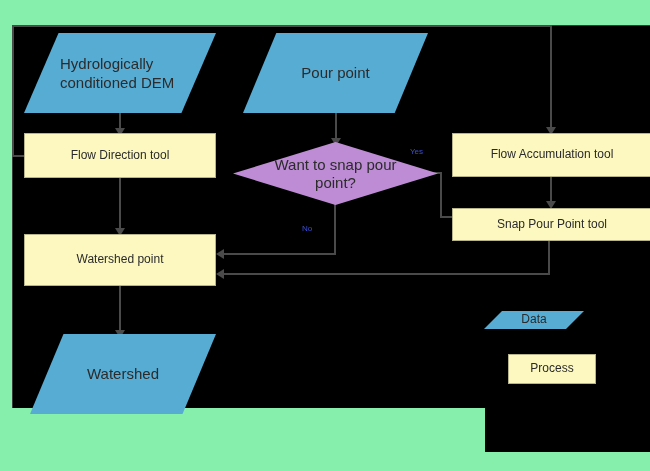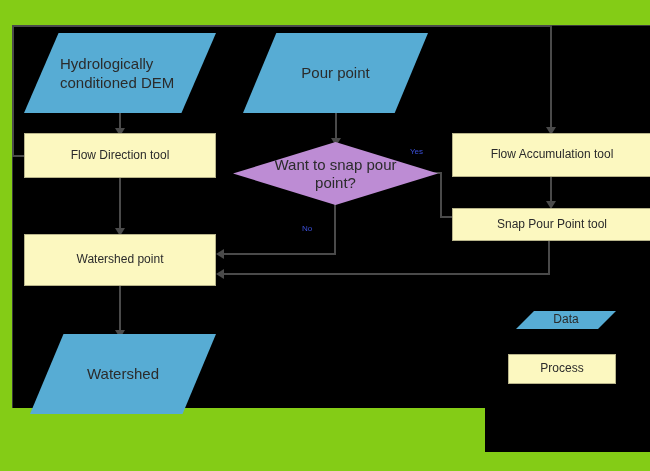--- a/index.html
+++ b/index.html
@@ -7,21 +7,21 @@
     padding: 0;
     background: #ffffff;
   }
   body {
     font-family: "Liberation Sans", sans-serif;
   }
   #canvas {
     position: relative;
     width: 650px;
     height: 471px;
-    background: #84cc16;
+    background: #86efac;
     overflow: hidden;
   }
   .black-slide {
     position: absolute;
     background: #000000;
   }
   #slide-main {
     left: 12px;
     top: 25px;
     width: 638px;
@@ -188,22 +188,22 @@
     <span>Watershed point</span>
   </div>
 
   <div class="shape data" style="left:30px; top:334px; width:186px; height:80px;">
     <span class="data-inner">Watershed</span>
   </div>
 
   <div class="edge-label" style="left:410px; top:147px;">Yes</div>
   <div class="edge-label" style="left:302px; top:224px;">No</div>
 
-  <div class="shape data legend-data" style="left:516px; top:311px; width:100px; height:18px;">
+  <div class="shape data legend-data" style="left:484px; top:311px; width:100px; height:18px;">
     <span>Data</span>
   </div>
 
-  <div class="shape process legend-process" style="left:508px; top:354px; width:108px; height:30px;">
+  <div class="shape process legend-process" style="left:508px; top:354px; width:88px; height:30px;">
     <span>Process</span>
   </div>
 
 
 </div>
 
 </body></html>

